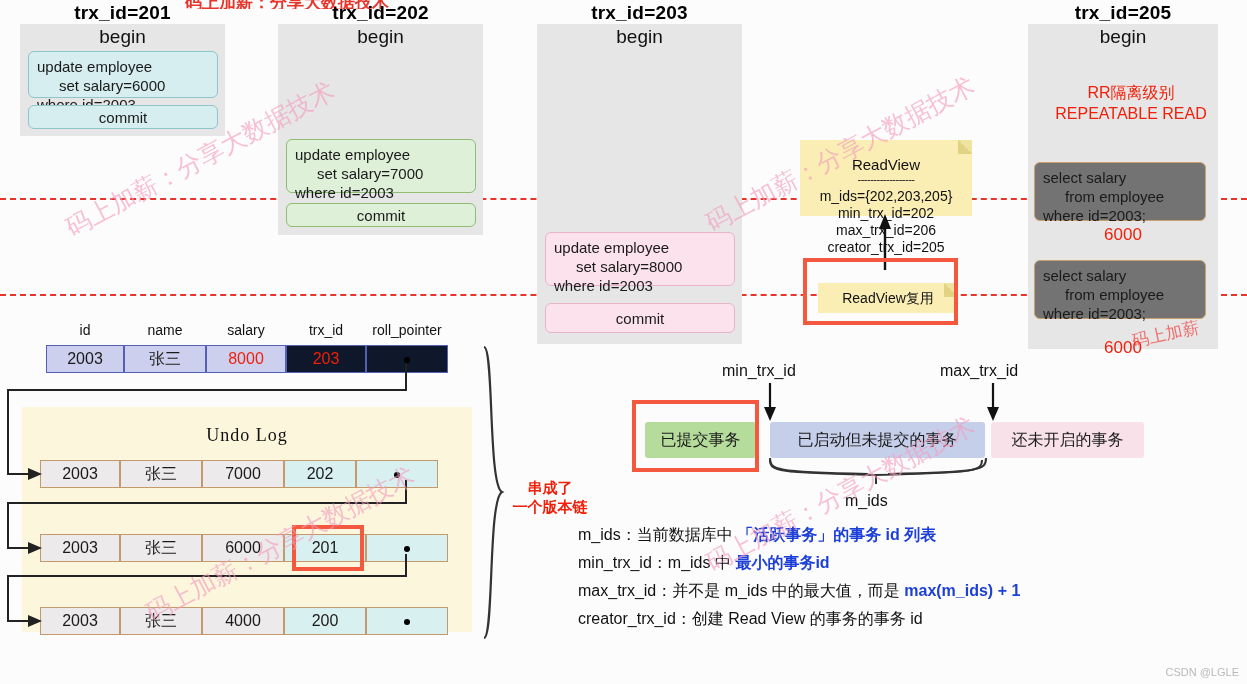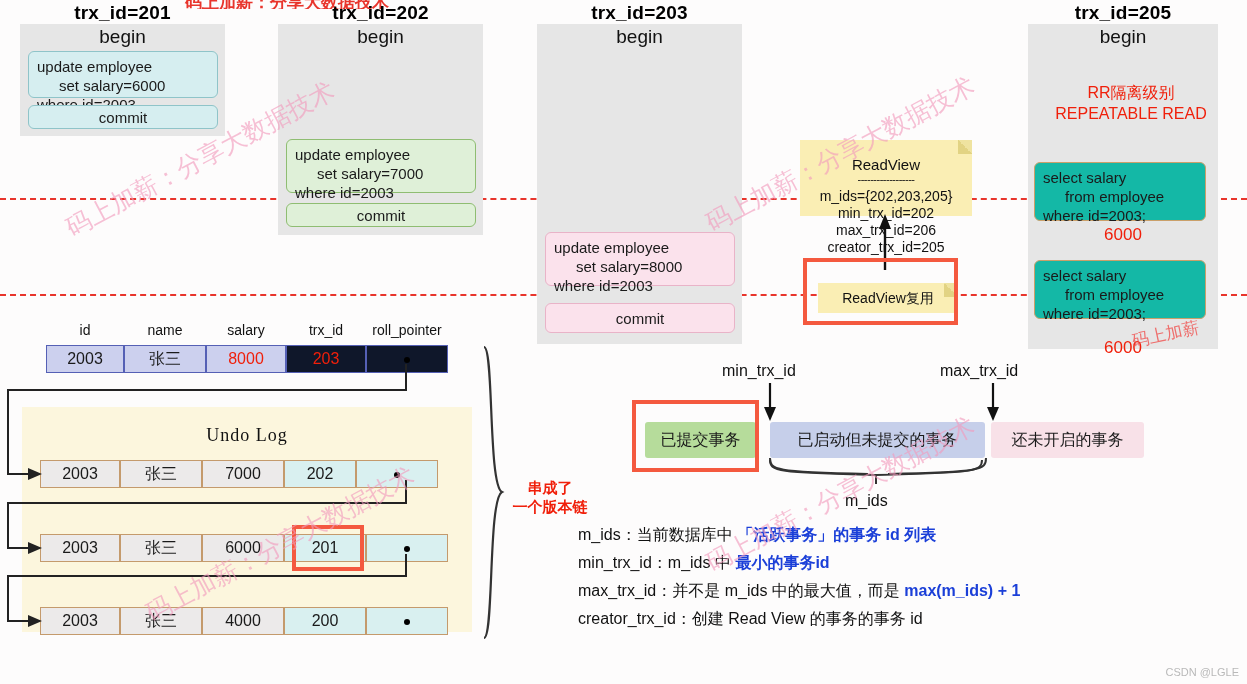--- a/index.html
+++ b/index.html
@@ -27,21 +27,21 @@
     font-size:15px;line-height:19px;padding:5px 8px;
   }
   .stmt .l1{display:block;text-align:left;}
   .stmt .l2{display:block;text-align:left;padding-left:22px;}
   .stmt .l3{display:block;text-align:left;}
   .stmt.center{display:flex;align-items:center;justify-content:center;}
 
   .cyan{background:#d6eef0;border:1.5px solid #8fc4c9;}
   .green{background:#dff0d8;border:1.5px solid #8fbd72;}
   .pink{background:#fbe2ec;border:1.5px solid #e9b3c8;}
-  .tan{background:#14b8a6;border:1.5px solid #caa06a;}
+  .tan{background:#737373;border:1.5px solid #caa06a;}
 
   .rr-label{
     position:absolute;width:100%;text-align:center;color:#f01f0a;
     font-size:16px;line-height:21px;
   }
   .red-val{
     position:absolute;width:100%;text-align:center;color:#f01f0a;font-size:17px;
   }
 
   

